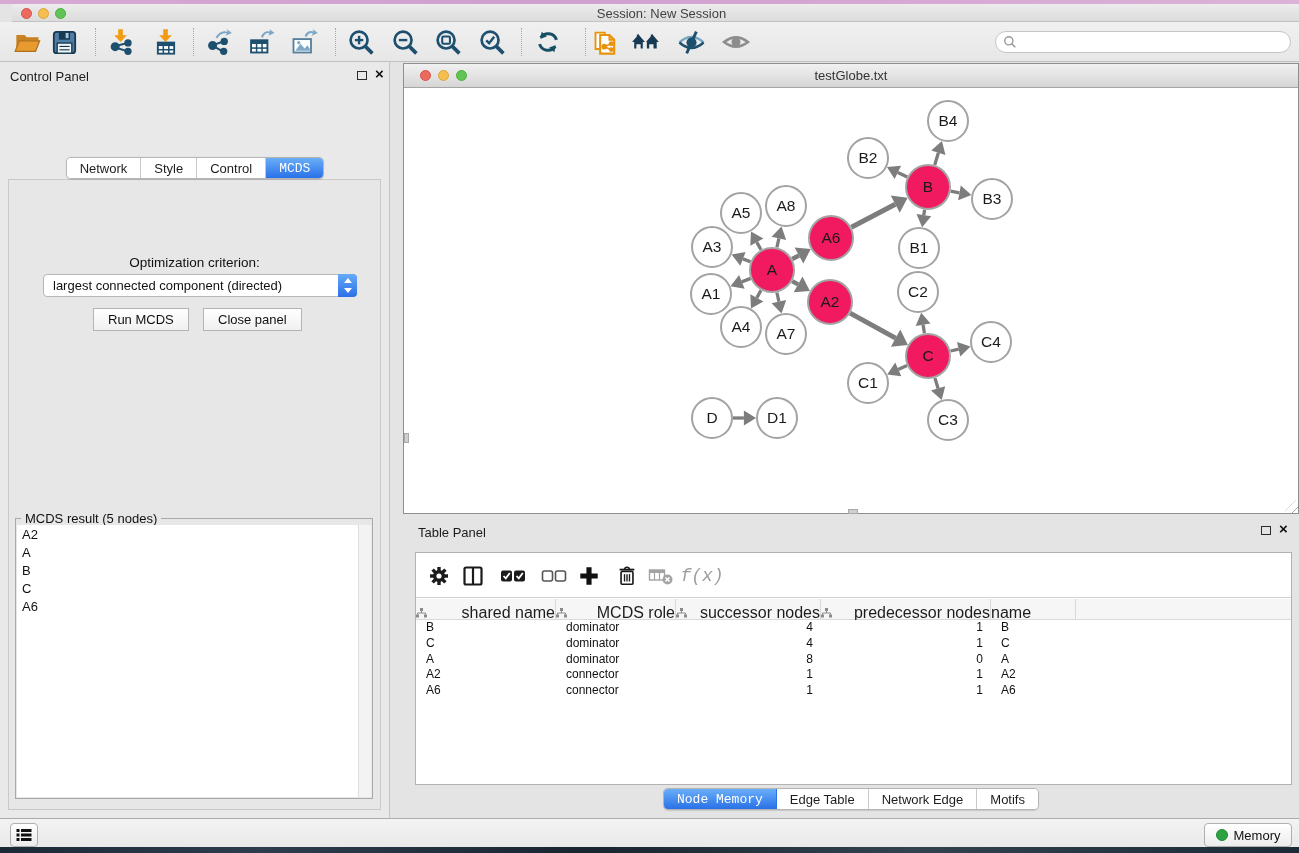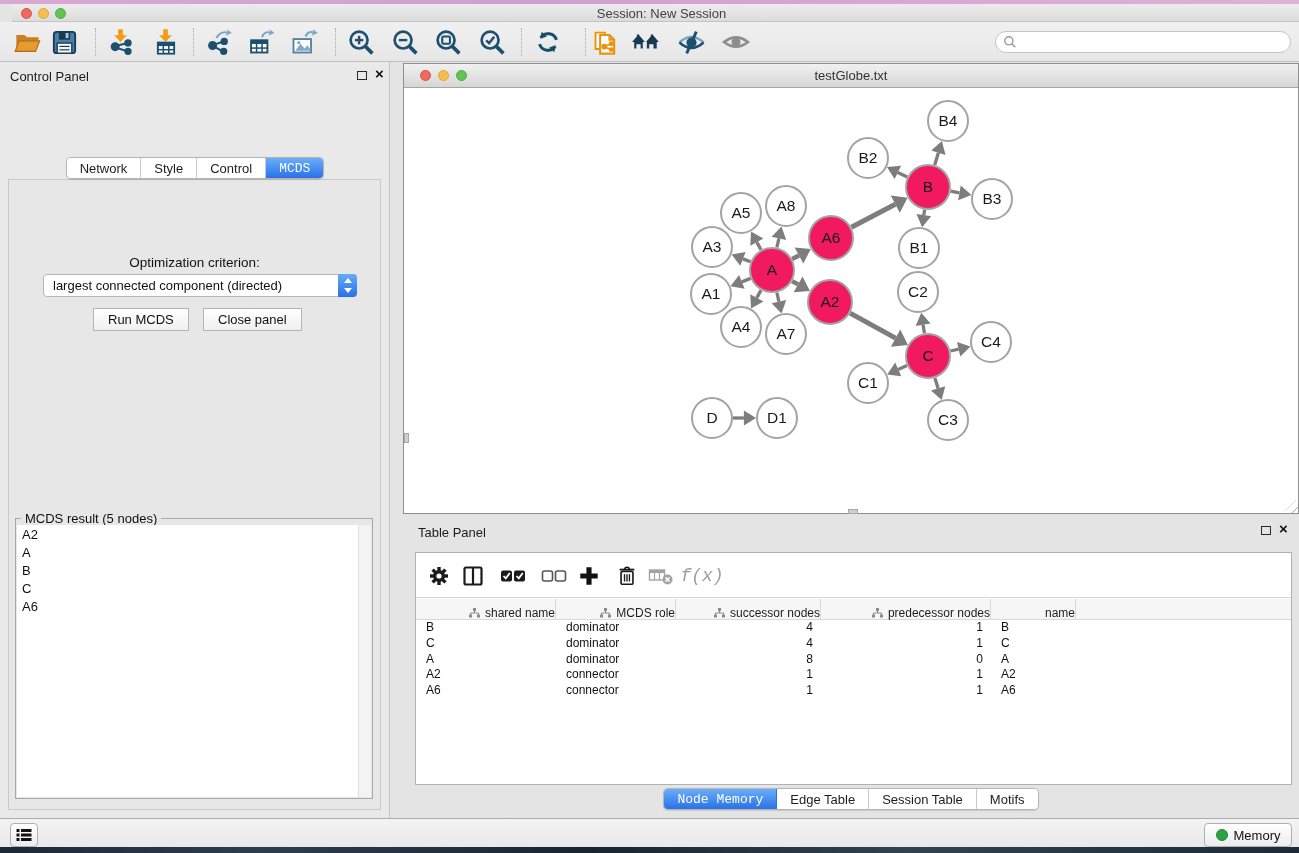--- a/index.html
+++ b/index.html
@@ -71,21 +71,21 @@
 
   
   .table-panel { position:absolute; left:403px; top:520px; width:896px; height:296px; }
   .tp-head-title { position:absolute; left:15px; top:5px; font-size:13px; color:#1c1c1c; }
   .tp-box { position:absolute; left:12px; top:32px; width:877px; height:233px; background:#fff; border:1px solid #b2b2b2; }
   .tp-toolbar { position:absolute; left:0; top:0; width:100%; height:45px; background:#fff; border-bottom:1px solid #d4d4d4; }
   .tpi { position:absolute; top:8px; width:30px; height:30px; display:flex; align-items:center; justify-content:center; cursor:pointer; }
   .fx-label { font-family:Liberation Mono, monospace; font-style:italic; font-size:18px; color:#9d9d9d; }
 
   .tbl-header { position:absolute; left:0; top:46px; width:100%; height:21px; background:#f6f6f6; border-bottom:1px solid #d9d9d9; }
-  .th-cell { position:absolute; top:0; height:27px; border-right:1px solid #d9d9d9; font-size:12px; color:#1d1d1d; display:flex; align-items:center; justify-content:flex-end; gap:5px; cursor:pointer; }
+  .th-cell { position:absolute; top:0; height:27px; border-right:1px solid #d9d9d9; font-size:16px; color:#1d1d1d; display:flex; align-items:center; justify-content:space-between; gap:5px; cursor:pointer; }
   .tbl-rows { position:absolute; left:0; top:67px; width:100%; bottom:0; background:#fff; overflow:hidden; }
   .tbl-row { position:relative; height:15.8px; cursor:default; }
   .td-cell { position:absolute; top:0; height:15.8px; font-size:12px; color:#111; line-height:15.8px; white-space:nowrap; }
 
   .tp-tabs { position:absolute; left:0; width:896px; top:268px; text-align:center; }
 
   
   .statusbar { position:absolute; left:0; top:818px; width:1299px; height:29px; background:linear-gradient(#f3f3f3,#e9e9e9); border-top:1px solid #ababab; }
   .sb-btn { position:absolute; top:4px; height:24px; background:linear-gradient(#ffffff,#ececec); border:1px solid #b0b0b0; border-radius:4px; display:flex; align-items:center; justify-content:center; gap:6px; cursor:pointer; font-size:13px; color:#111; }
   .mem-dot { width:12px; height:12px; border-radius:50%; background:#2ca243; border:1px solid #1f8a33; }
@@ -637,21 +637,21 @@
           <div class="td-cell" style="left: 405px; width: 170px; text-align: right; padding: 0px 8px 0px 0px;">1</div>
           <div class="td-cell" style="left: 575px; width: 85px; text-align: left; padding: 0px 0px 0px 10px;">A6</div>
         </div>
       </div>
   </div>
 
   <div class="tp-tabs">
     <span class="seg" id="tp-tabs-seg">
         <span class="seg-btn active">Node Memory</span>
         <span class="seg-btn">Edge Table</span>
-        <span class="seg-btn">Session Table</span>
+        <span class="seg-btn">Network Edge</span>
         <span class="seg-btn">Motifs</span>
       </span>
   </div>
 </div>
 
 <div class="statusbar">
   <div class="sb-btn" style="left:10px; width:28px">
     <svg width="16" height="14" viewBox="0 0 16 14">
         <g fill="#111">
           <rect x="0.5" y="1" width="3" height="3"></rect>

